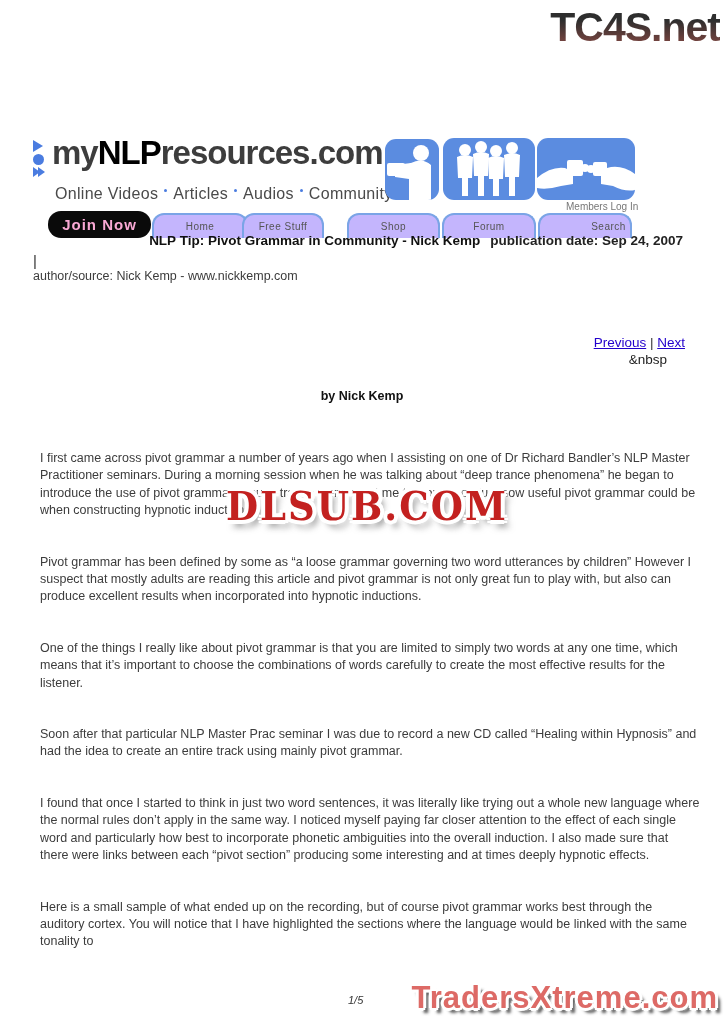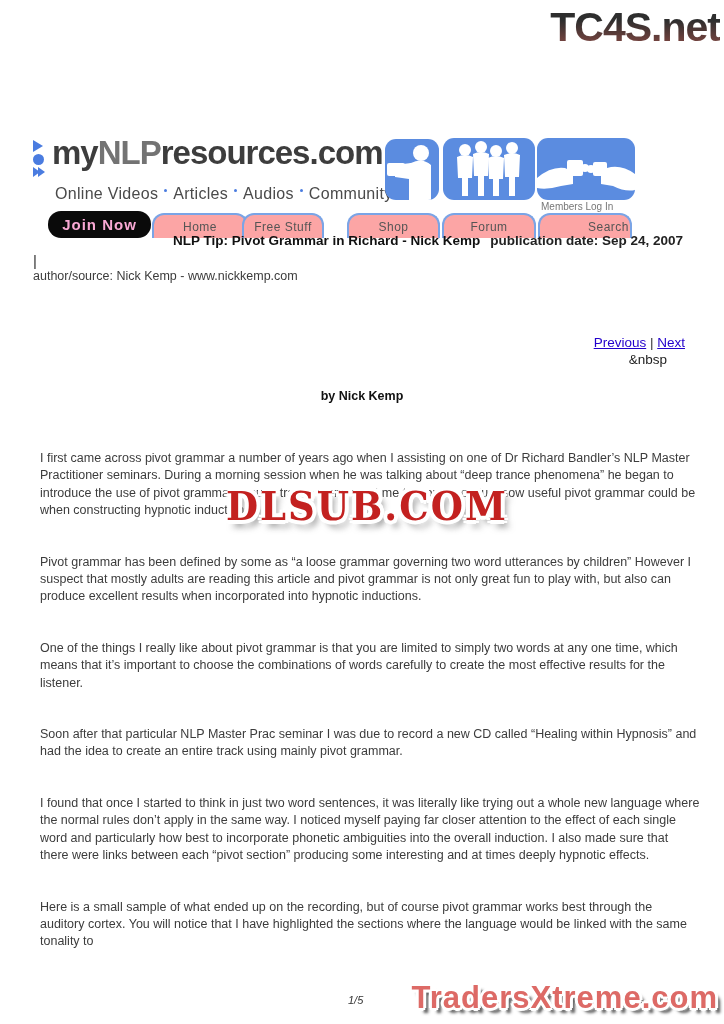--- a/index.html
+++ b/index.html
@@ -38,42 +38,42 @@
 
   
   .logo { position:absolute; left:33px; top:136px; cursor:pointer; }
   .logo-row { display:flex; align-items:flex-start; }
   .logo-icon { width:14px; margin:4px 5px 0 0; display:flex; flex-direction:column; align-items:flex-start; }
   .tri { width:0; height:0; border-left:10px solid #4a7ce0; border-top:6px solid transparent; border-bottom:6px solid transparent; margin-bottom:2px;}
   .dotc { width:11px; height:11px; border-radius:50%; background:#4a7ce0; margin-bottom:2px;}
   .ff { display:flex; }
   .ff i { display:block; width:0; height:0; border-left:7px solid #4a7ce0; border-top:5px solid transparent; border-bottom:5px solid transparent; margin-right:-2px;}
   .logo-text { font-size:33px; font-weight:bold; letter-spacing:-1px; color:#3d3d3d; line-height:1; }
-  .logo-text .nlp { color:#737373; }
+  .logo-text .nlp { color:#000000; }
   .tagline { margin:8px 0 0 22px; font-size:16px; color:#4a4a4a; letter-spacing:.3px; display:flex; }
   .dot-sep { width:3px; height:3px; border-radius:50%; background:#4a7ce0; margin:4px 6px 0 6px; }
 
   .tile { position:absolute; background:#5b8ce0; border-radius:11px; overflow:hidden; }
   .tile svg { display:block; width:100%; height:100%; }
   .tile1 { left:385px; top:139px; width:54px; height:61px; }
   .tile2 { left:443px; top:138px; width:92px; height:62px; }
   .tile3 { left:537px; top:138px; width:98px; height:62px; }
-  .members { position:absolute; left:541px; top:201px; font-size:10px; color:#777; cursor:pointer; }
+  .members { position:absolute; left:566px; top:201px; font-size:10px; color:#777; cursor:pointer; }
 
   
   .join {
     position:absolute; left:48px; top:211px; width:103px; height:27px;
     background:#0a0a0a; color:#f9a8d4; border-radius:13px;
     font-size:15px; font-weight:bold; letter-spacing:1px;
     display:flex; align-items:center; justify-content:center; cursor:pointer;
   }
   .tab {
     position:absolute; top:213px; height:25px;
     border:2px solid #7aa4e6; border-bottom:none; border-radius:12px 12px 0 0;
-    background:#fca5a5; color:#555; font-size:12px; letter-spacing:.5px;
+    background:#c4b5fd; color:#555; font-size:10px; letter-spacing:.5px;
     display:flex; align-items:center; justify-content:center; cursor:pointer;
   }
   .tab-home   { left:152px; width:96px; }
   .tab-free   { left:242px; width:82px; }
   .tab-shop   { left:347px; width:93px; }
   .tab-forum  { left:442px; width:94px; }
   .tab-search { left:538px; width:94px;padding-left:47px; }
 
   
   .title-row { position:absolute; right:41px; top:233px; white-space:nowrap; font-size:13.5px; color:#111; }
@@ -161,21 +161,21 @@
   <div class="members">Members Log In</div>
 
   <div class="join">Join Now</div>
   <div class="tab tab-home">Home</div>
   <div class="tab tab-free">Free Stuff</div>
   <div class="tab tab-shop">Shop</div>
   <div class="tab tab-forum">Forum</div>
   <div class="tab tab-search">Search</div>
 
   <div class="title-row">
-    <b>NLP Tip: Pivot Grammar in Richard - Nick Kemp</b><span class="meta">publication date: Sep 24, 2007</span>
+    <b>NLP Tip: Pivot Grammar in Community - Nick Kemp</b><span class="meta">publication date: Sep 24, 2007</span>
   </div>
   <div class="pipe">|</div>
   <div class="author">author/source: Nick Kemp - www.nickkemp.com</div>
 
   <div class="pagenav">
     <div>
       <a>Previous</a>
       <span>|</span>
       <a>Next</a>
     </div>

